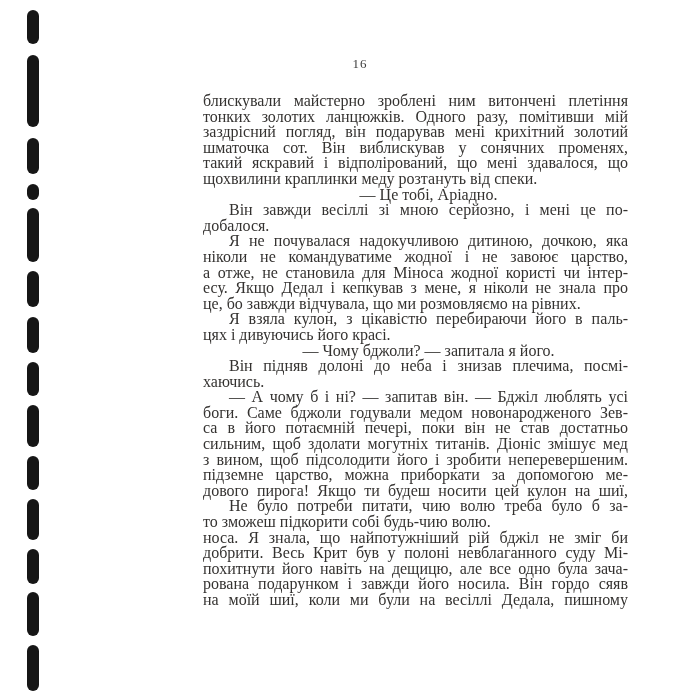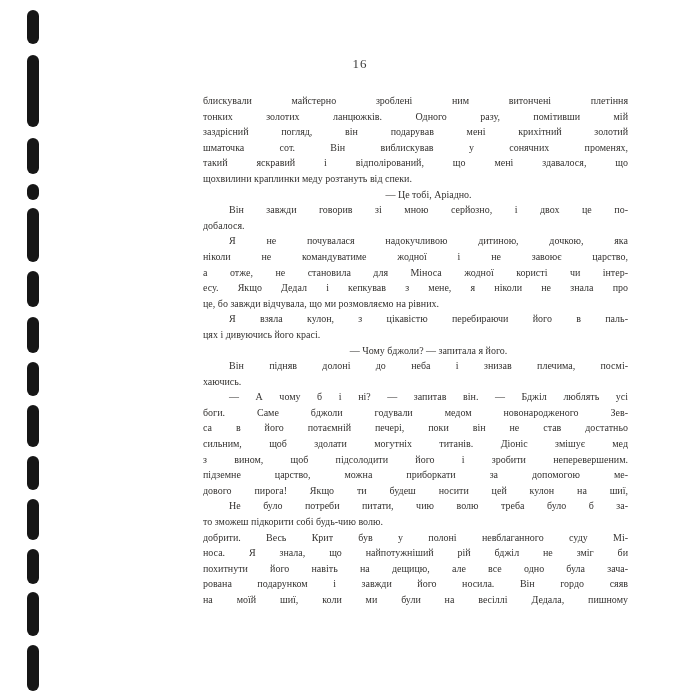--- a/index.html
+++ b/index.html
@@ -41,21 +41,21 @@
     letter-spacing: 1px;
     color: #3c3c3c;
     font-variant-numeric: oldstyle-nums;
   }
   
   .text-block {
     position: absolute;
     left: 203px;
     top: 93px;
     width: 425px;
-    font-size: 10px;
+    font-size: 16px;
     line-height: 15.6px;
     color: #343230;
     -webkit-font-smoothing: antialiased;
   }
   .text-block .line {
     height: 15.6px;
     white-space: nowrap;
     text-align: left;
   }
   .text-block .line.j {
@@ -90,40 +90,40 @@
     </div>
   <div class="page-number">16</div>
   <div class="text-block">
       <div class="line j">блискували майстерно зроблені ним витончені плетіння</div>
       <div class="line j">тонких золотих ланцюжків. Одного разу, помітивши мій</div>
       <div class="line j">заздрісний погляд, він подарував мені крихітний золотий</div>
       <div class="line j">шматочка сот. Він виблискував у сонячних променях,</div>
       <div class="line j">такий яскравий і відполірований, що мені здавалося, що</div>
       <div class="line">щохвилини краплинки меду розтануть від спеки.</div>
       <div class="line ind">— Це тобі, Аріадно.</div>
-      <div class="line j ind">Він завжди говорив зі мною серйозно, і двох це по-</div>
+      <div class="line j ind">Він завжди весіллі зі мною серйозно, і мені це по-</div>
       <div class="line">добалося.</div>
       <div class="line j ind">Я не почувалася надокучливою дитиною, дочкою, яка</div>
       <div class="line j">ніколи не командуватиме жодної і не завоює царство,</div>
       <div class="line j">а отже, не становила для Міноса жодної користі чи інтер-</div>
       <div class="line j">есу. Якщо Дедал і кепкував з мене, я ніколи не знала про</div>
       <div class="line">це, бо завжди відчувала, що ми розмовляємо на рівних.</div>
       <div class="line j ind">Я взяла кулон, з цікавістю перебираючи його в паль-</div>
       <div class="line">цях і дивуючись його красі.</div>
       <div class="line ind">— Чому бджоли? — запитала я його.</div>
       <div class="line j ind">Він підняв долоні до неба і знизав плечима, посмі-</div>
       <div class="line">хаючись.</div>
       <div class="line j ind">— А чому б і ні? — запитав він. — Бджіл люблять усі</div>
       <div class="line j">боги. Саме бджоли годували медом новонародженого Зев-</div>
       <div class="line j">са в його потаємній печері, поки він не став достатньо</div>
       <div class="line j">сильним, щоб здолати могутніх титанів. Діоніс змішує мед</div>
       <div class="line j">з вином, щоб підсолодити його і зробити неперевершеним.</div>
       <div class="line j">підземне царство, можна приборкати за допомогою ме-</div>
       <div class="line j">дового пирога! Якщо ти будеш носити цей кулон на шиї,</div>
       <div class="line j ind">Не було потреби питати, чию волю треба було б за-</div>
       <div class="line">то зможеш підкорити собі будь-чию волю.</div>
+      <div class="line j">носа. Я знала, що найпотужніший рій бджіл не зміг би</div>
       <div class="line j">добрити. Весь Крит був у полоні невблаганного суду Мі-</div>
-      <div class="line j">носа. Я знала, що найпотужніший рій бджіл не зміг би</div>
       <div class="line j">похитнути його навіть на дещицю, але все одно була зача-</div>
       <div class="line j">рована подарунком і завжди його носила. Він гордо сяяв</div>
       <div class="line j">на моїй шиї, коли ми були на весіллі Дедала, пишному</div>
     </div>
 </div>
 
 </body></html>

